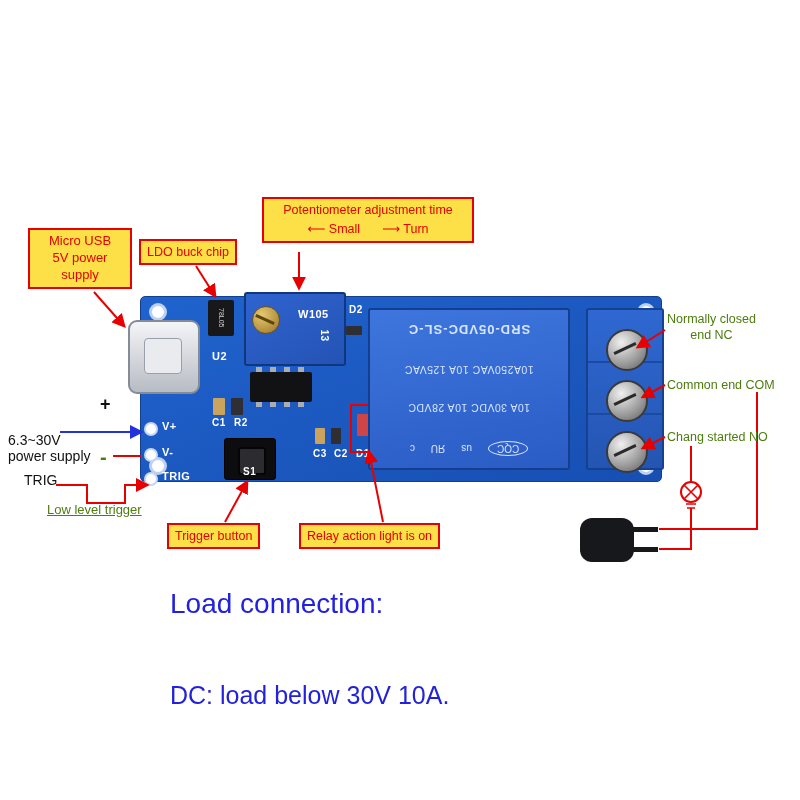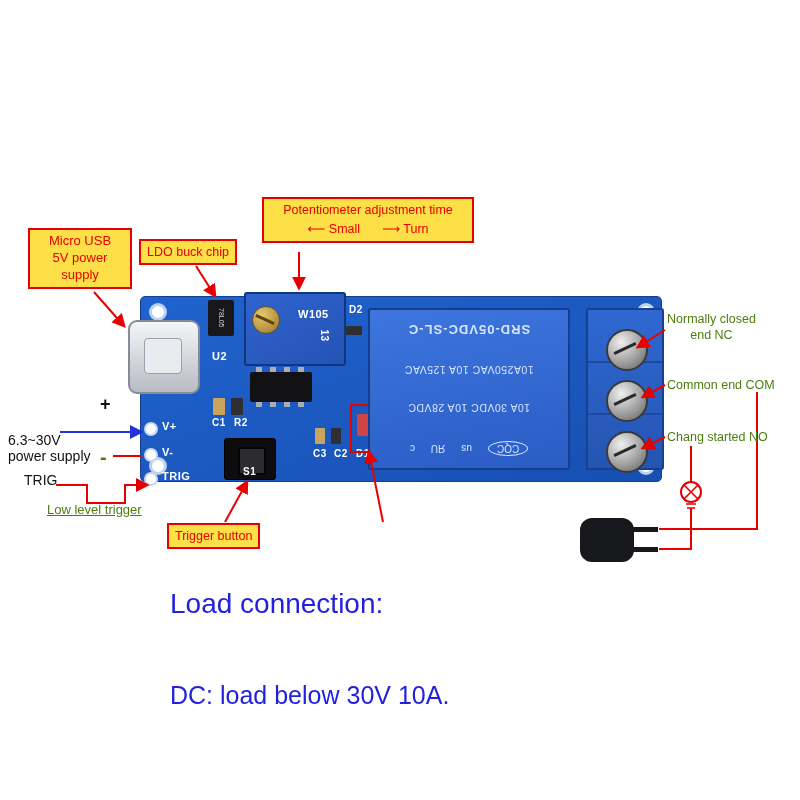--- a/index.html
+++ b/index.html
@@ -211,20 +211,21 @@
         <span>Small</span>
       </span>
       <span>
         <span>⟶</span>
         <span>Turn</span>
       </span>
     </div>
   </div>
 
   <div class="box" style="left:167px;top:523px;">Trigger button</div>
+  <div class="box" style="left:299px;top:523px;">Relay action light is on</div>
 
   <div class="red-label" style="left:667px;top:311px;">
     <div>Normally closed</div>
     <div>end NC</div>
   </div>
   <div class="red-label" style="left:667px;top:377px;">Common end COM</div>
   <div class="red-label" style="left:667px;top:429px;">Chang started NO</div>
 
   <div class="black-label" style="left:100px;top:394px;font-size:18px;font-weight:bold;">+</div>
   <div class="black-label" style="left:8px;top:420px;font-size:14px;margin-top:12px;">

